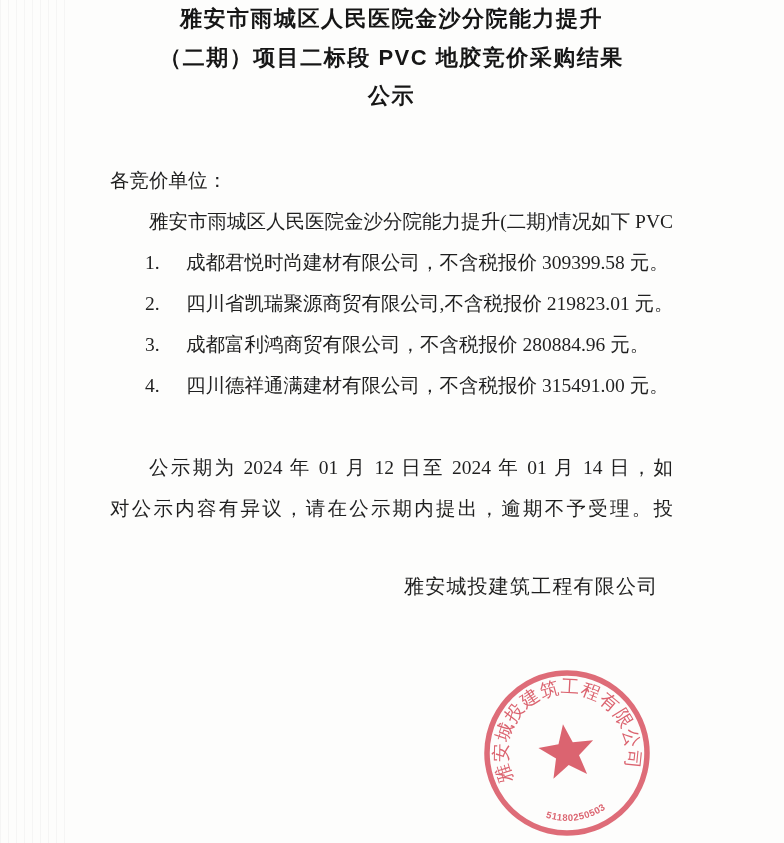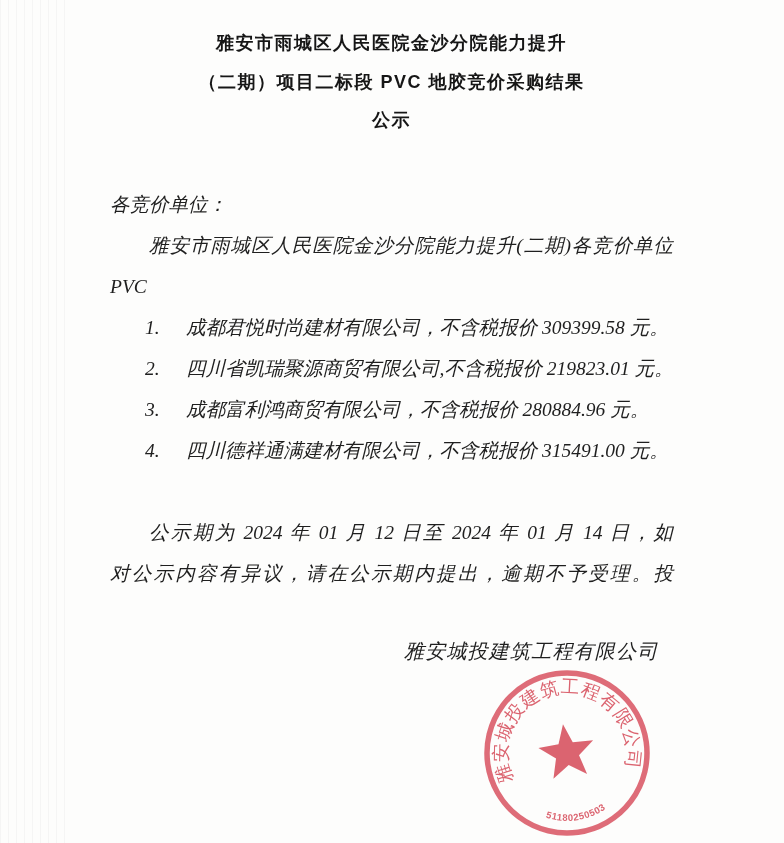--- a/index.html
+++ b/index.html
@@ -14,31 +14,30 @@
   .scan-band {
     position:absolute; left:0; top:0; bottom:0; width:70px;
     background:repeating-linear-gradient(90deg,
       rgba(110,110,118,0.055) 0px, rgba(110,110,118,0.055) 1px,
       rgba(255,255,255,0) 1px, rgba(255,255,255,0) 8px);
     pointer-events:none;
   }
   .content { position:absolute; left:110px; top:0; width:563px; }
 
   .title {
-    margin-top:24px;
     text-align:center;
     font-family:"Liberation Sans", sans-serif;
     font-weight:900;
-    font-size:18px;
+    font-size:22px;
     line-height:38.5px;
     letter-spacing:1.5px;
     color:#161616;
   }
 
-  .body { margin-top:44px; font-size:19.5px; line-height:41px;font-style:italic; }
+  .body { margin-top:44px; font-size:19.5px; line-height:41px; }
 
   .line { white-space:nowrap; }
   .jline {
     white-space:normal;
     text-align:justify;
     text-align-last:justify;
     text-justify:inter-character;
   }
   .indent { text-indent:39px; }
 
@@ -77,21 +76,21 @@
 
     <div class="title">
       <div>雅安市雨城区人民医院金沙分院能力提升</div>
       <div>（二期）项目二标段 PVC 地胶竞价采购结果</div>
       <div>公示</div>
     </div>
 
     <div class="body">
       <div class="line">各竞价单位：</div>
 
-      <div class="jline indent">雅安市雨城区人民医院金沙分院能力提升(二期)各竞价单位 PVC</div>
+      <div class="jline indent">雅安市雨城区人民医院金沙分院能力提升(二期)情况如下 PVC</div>
 
       <div class="bidder">
         <span class="bidder-num">1.</span>
         <span class="bidder-text">成都君悦时尚建材有限公司，不含税报价 309399.58 元。</span>
       </div>
       <div class="bidder">
         <span class="bidder-num">2.</span>
         <span class="bidder-text">四川省凯瑞聚源商贸有限公司,不含税报价 219823.01 元。</span>
       </div>
       <div class="bidder">

